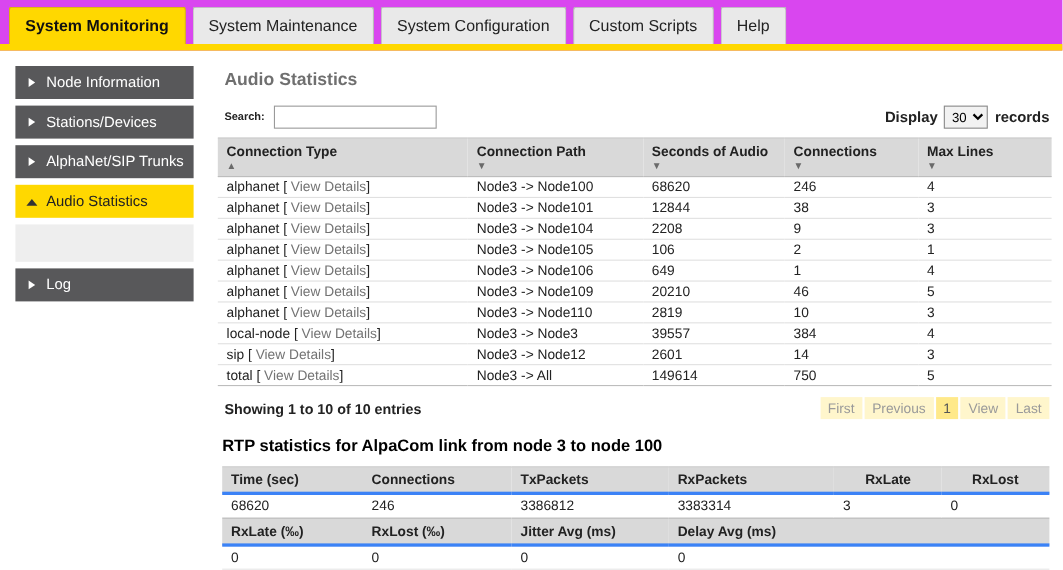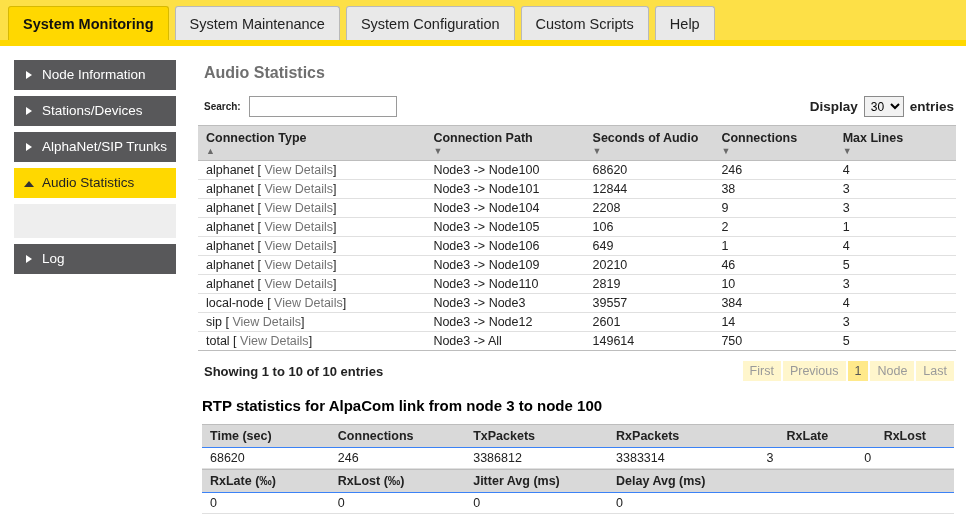--- a/index.html
+++ b/index.html
@@ -10,21 +10,21 @@
     font-family: "Liberation Sans", sans-serif;
     font-size: 13px;
     color: #222;
     overflow: hidden;
   }
 
   
   .tabbar {
     position: relative;
     height: 46px;
-    background: #fde047;
+    background: #d946ef;
     border-bottom: 6px solid #ffd800;
     padding-left: 8px;
   }
   .tabs {
     display: flex;
     align-items: flex-end;
     height: 40px;
     gap: 6px;
   }
   .tab {
@@ -196,21 +196,21 @@
 
   
   table.rtp {
     width: 100%;
     border-collapse: collapse;
     font-size: 12.5px;
   }
   table.rtp th {
     background: #d9d9d9;
     border-top: 1px solid #bdbdbd;
-    border-bottom: 1px solid #3b82f6;
+    border-bottom: 3px solid #3b82f6;
     font-weight: bold;
     text-align: left;
     padding: 4px 6px 4px 8px;
     white-space: nowrap;
   }
   table.rtp th.right { text-align: right; padding-right: 28px; }
   table.rtp td {
     padding: 3px 6px 3px 8px;
     border-bottom: 1px solid #e0e0e0;
     white-space: nowrap;
@@ -263,21 +263,21 @@
     <div class="toolbar">
       <div class="search-wrap">
         <span class="search-label">Search:</span>
         <input class="search-input" type="text" placeholder="" style="">
       </div>
       <div class="display-wrap">
         <span>Display</span>
         <select class="display-select">
           <option>30</option>
         </select>
-        <span>entries</span>
+        <span>records</span>
       </div>
     </div>
 
     <table class="grid">
       <thead>
         <tr>
           <th style="width:30%">
             <span>Connection Type</span>
             <span class="sorter">▲</span>
           </th>
@@ -372,21 +372,21 @@
         </tr>
       </tbody>
     </table>
 
     <div class="footer-row">
       <div class="entries-info">Showing 1 to 10 of 10 entries</div>
       <div class="pager">
         <span>First</span>
         <span>Previous</span>
         <span class="num">1</span>
-        <span>Node</span>
+        <span>View</span>
         <span>Last</span>
       </div>
     </div>
 
     <h3 class="sub-title">RTP statistics for AlpaCom link from node 3 to node 100</h3>
 
     <div class="rtp-block">
       <table class="rtp">
         <thead>
           <tr>

